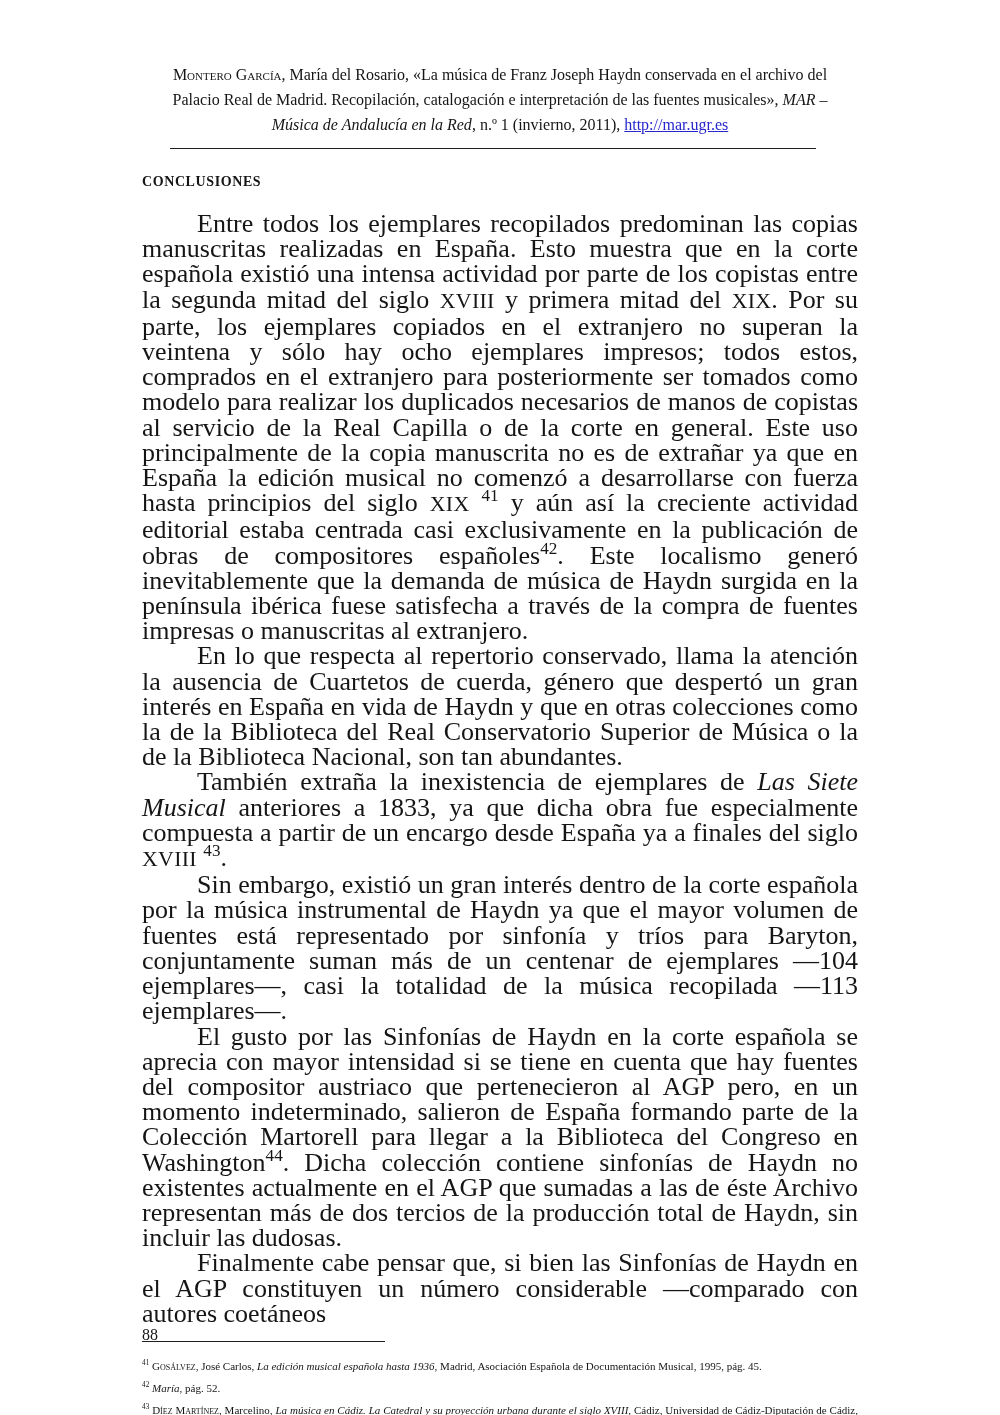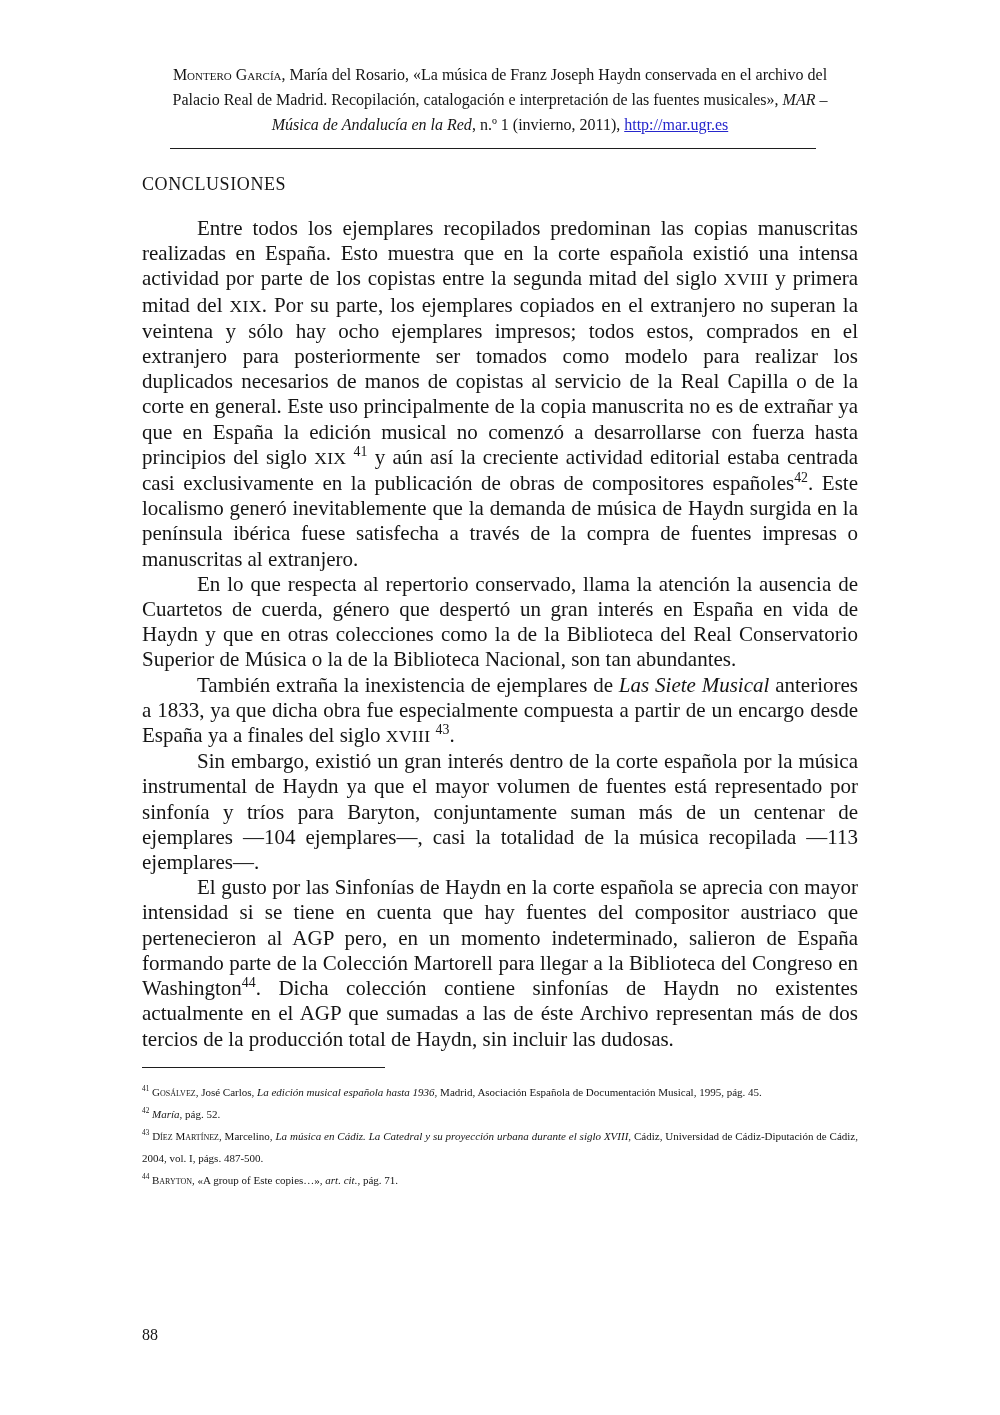--- a/index.html
+++ b/index.html
@@ -26,27 +26,27 @@
     text-align: center;
   }
   .header-rule {
     width: 646px;
     margin: 11px 0 0 28px;
     border-top: 1.6px solid #1e1e1e;
     height: 0;
   }
   .section-title {
     margin: 25px 0 0 0;
-    font-size: 18px;
-    font-weight: normal;
+    font-size: 14px;
+    font-weight: bold;
     letter-spacing: 0.6px;
   }
   .body-text {
     margin-top: 21px;
-    font-size: 21px;
+    font-size: 26px;
     line-height: 25.2px;
   }
   .para {
     margin: 0;
     text-indent: 55px;
     text-align: justify;
   }
   .footnote-rule {
     width: 243px;
     margin-top: 15px;
@@ -90,20 +90,21 @@
     <div class="header-rule"></div>
 
     <h2 class="section-title">CONCLUSIONES</h2>
 
     <div class="body-text">
         <p class="para"><span>Entre todos los ejemplares recopilados predominan las copias manuscritas realizadas en España. Esto muestra que en la corte española existió una intensa actividad por parte de los copistas entre la segunda mitad del siglo </span><span class="seg-rn">XVIII</span><span> y primera mitad del </span><span class="seg-rn">XIX</span><span>. Por su parte, los ejemplares copiados en el extranjero no superan la veintena y sólo hay ocho ejemplares impresos; todos estos, comprados en el extranjero para posteriormente ser tomados como modelo para realizar los duplicados necesarios de manos de copistas al servicio de la Real Capilla o de la corte en general. Este uso principalmente de la copia manuscrita no es de extrañar ya que en España la edición musical no comenzó a desarrollarse con fuerza hasta principios del siglo </span><span class="seg-rn">XIX</span><span> </span><span class="seg-sup">41</span><span> y aún así la creciente actividad editorial estaba centrada casi exclusivamente en la publicación de obras de compositores españoles</span><span class="seg-sup">42</span><span>. Este localismo generó inevitablemente que la demanda de música de Haydn surgida en la península ibérica fuese satisfecha a través de la compra de fuentes impresas o manuscritas al extranjero.</span></p>
         <p class="para"><span>En lo que respecta al repertorio conservado, llama la atención la ausencia de Cuartetos de cuerda, género que despertó un gran interés en España en vida de Haydn y que en otras colecciones como la de la Biblioteca del Real Conservatorio Superior de Música o la de la Biblioteca Nacional, son tan abundantes.</span></p>
         <p class="para"><span>También extraña la inexistencia de ejemplares de </span><span class="seg-it">Las Siete Musical</span><span> anteriores a 1833, ya que dicha obra fue especialmente compuesta a partir de un encargo desde España ya a finales del siglo </span><span class="seg-rn">XVIII</span><span> </span><span class="seg-sup">43</span><span>.</span></p>
         <p class="para"><span>Sin embargo, existió un gran interés dentro de la corte española por la música instrumental de Haydn ya que el mayor volumen de fuentes está representado por sinfonía y tríos para Baryton, conjuntamente suman más de un centenar de ejemplares —104 ejemplares—, casi la totalidad de la música recopilada —113 ejemplares—.</span></p>
         <p class="para"><span>El gusto por las Sinfonías de Haydn en la corte española se aprecia con mayor intensidad si se tiene en cuenta que hay fuentes del compositor austriaco que pertenecieron al AGP pero, en un momento indeterminado, salieron de España formando parte de la Colección Martorell para llegar a la Biblioteca del Congreso en Washington</span><span class="seg-sup">44</span><span>. Dicha colección contiene sinfonías de Haydn no existentes actualmente en el AGP que sumadas a las de éste Archivo representan más de dos tercios de la producción total de Haydn, sin incluir las dudosas.</span></p>
+        <p class="para"><span>Finalmente cabe pensar que, si bien las Sinfonías de Haydn en el AGP constituyen un número considerable —comparado con autores coetáneos</span></p>
       </div>
 
     <div class="footnote-rule"></div>
 
     <div class="footnotes">
         <p class="footnote"><span class="seg-sup">41</span><span> </span><span class="seg-sc">Gosálvez</span><span>, José Carlos, </span><span class="seg-it">La edición musical española hasta 1936</span><span>, Madrid, Asociación Española de Documentación Musical, 1995, pág. 45.</span></p>
         <p class="footnote"><span class="seg-sup">42</span><span> </span><span class="seg-it">María</span><span>, pág. 52.</span></p>
         <p class="footnote"><span class="seg-sup">43</span><span> </span><span class="seg-sc">Díez Martínez</span><span>, Marcelino, </span><span class="seg-it">La música en Cádiz. La Catedral y su proyección urbana durante el siglo XVIII</span><span>, Cádiz, Universidad de Cádiz-Diputación de Cádiz, 2004, vol. I, págs. 487-500.</span></p>
         <p class="footnote"><span class="seg-sup">44</span><span> </span><span class="seg-sc">Baryton</span><span>, «A group of Este copies…», </span><span class="seg-it">art. cit.</span><span>, pág. 71.</span></p>
       </div>

